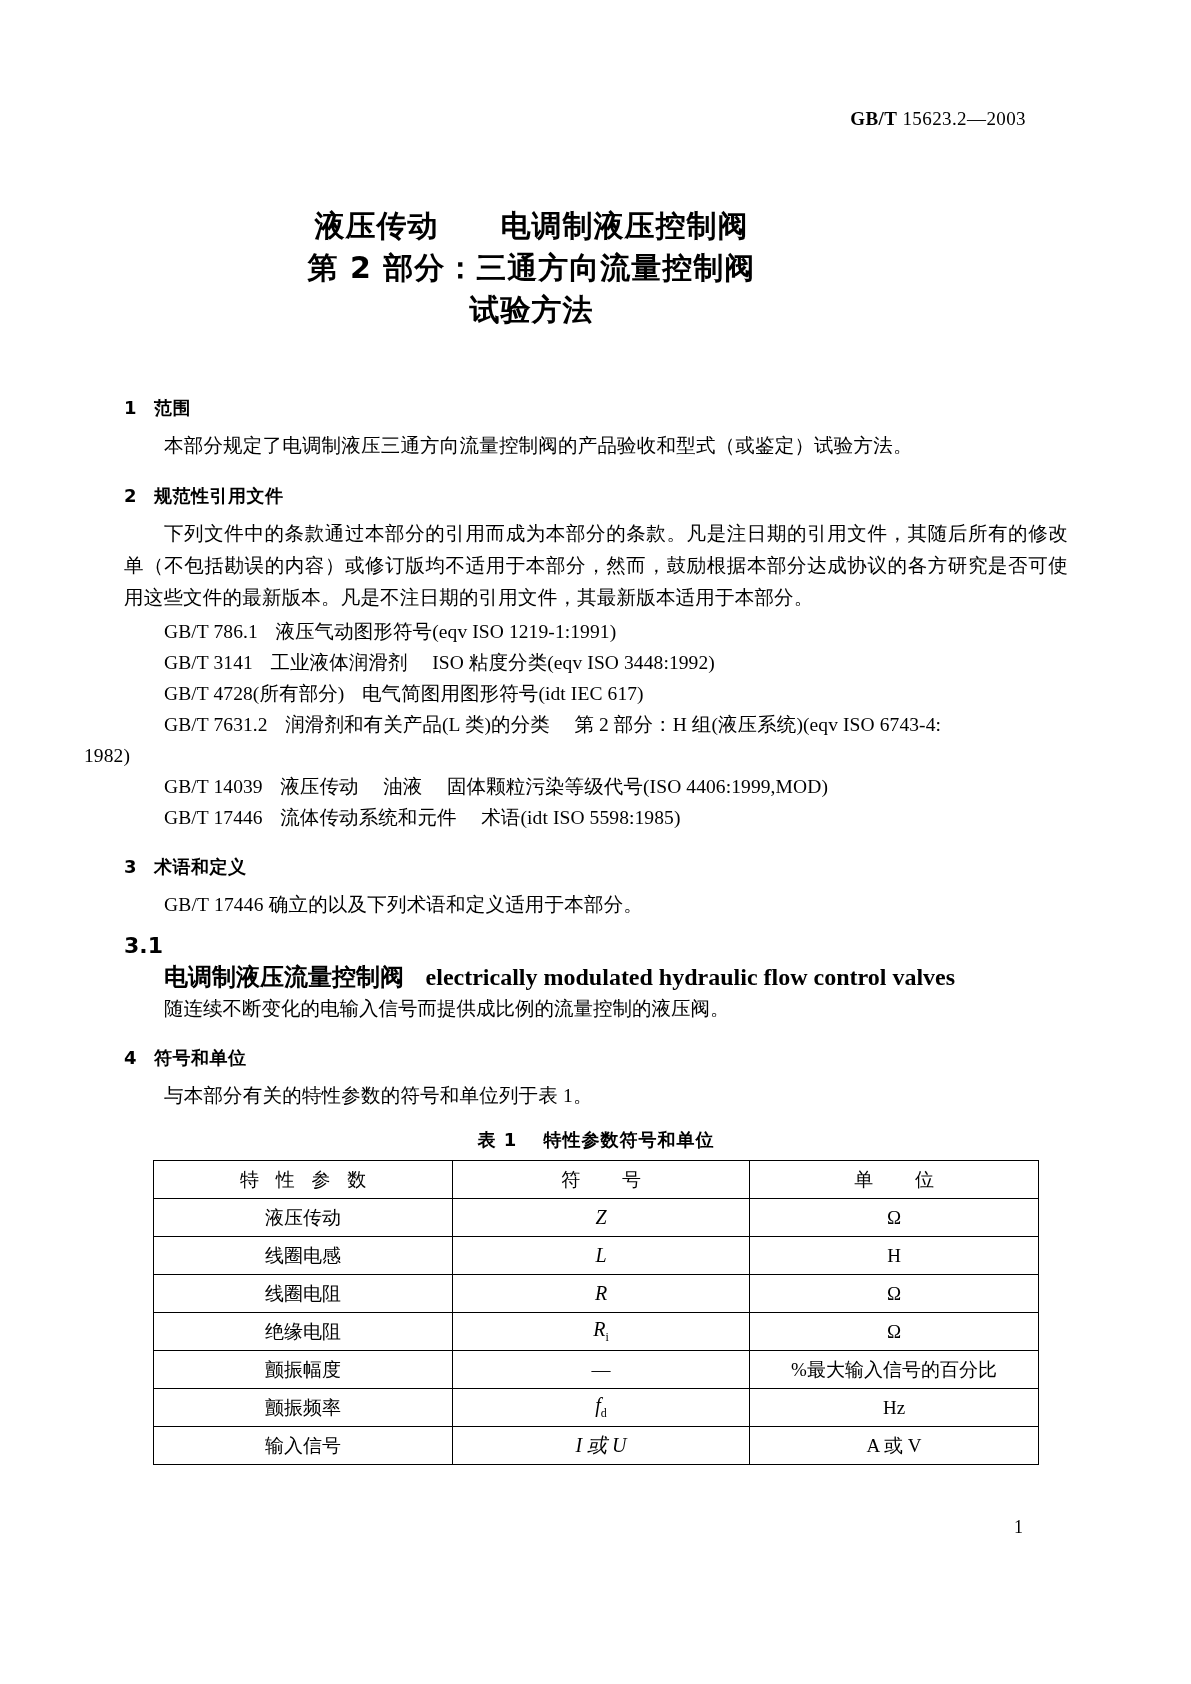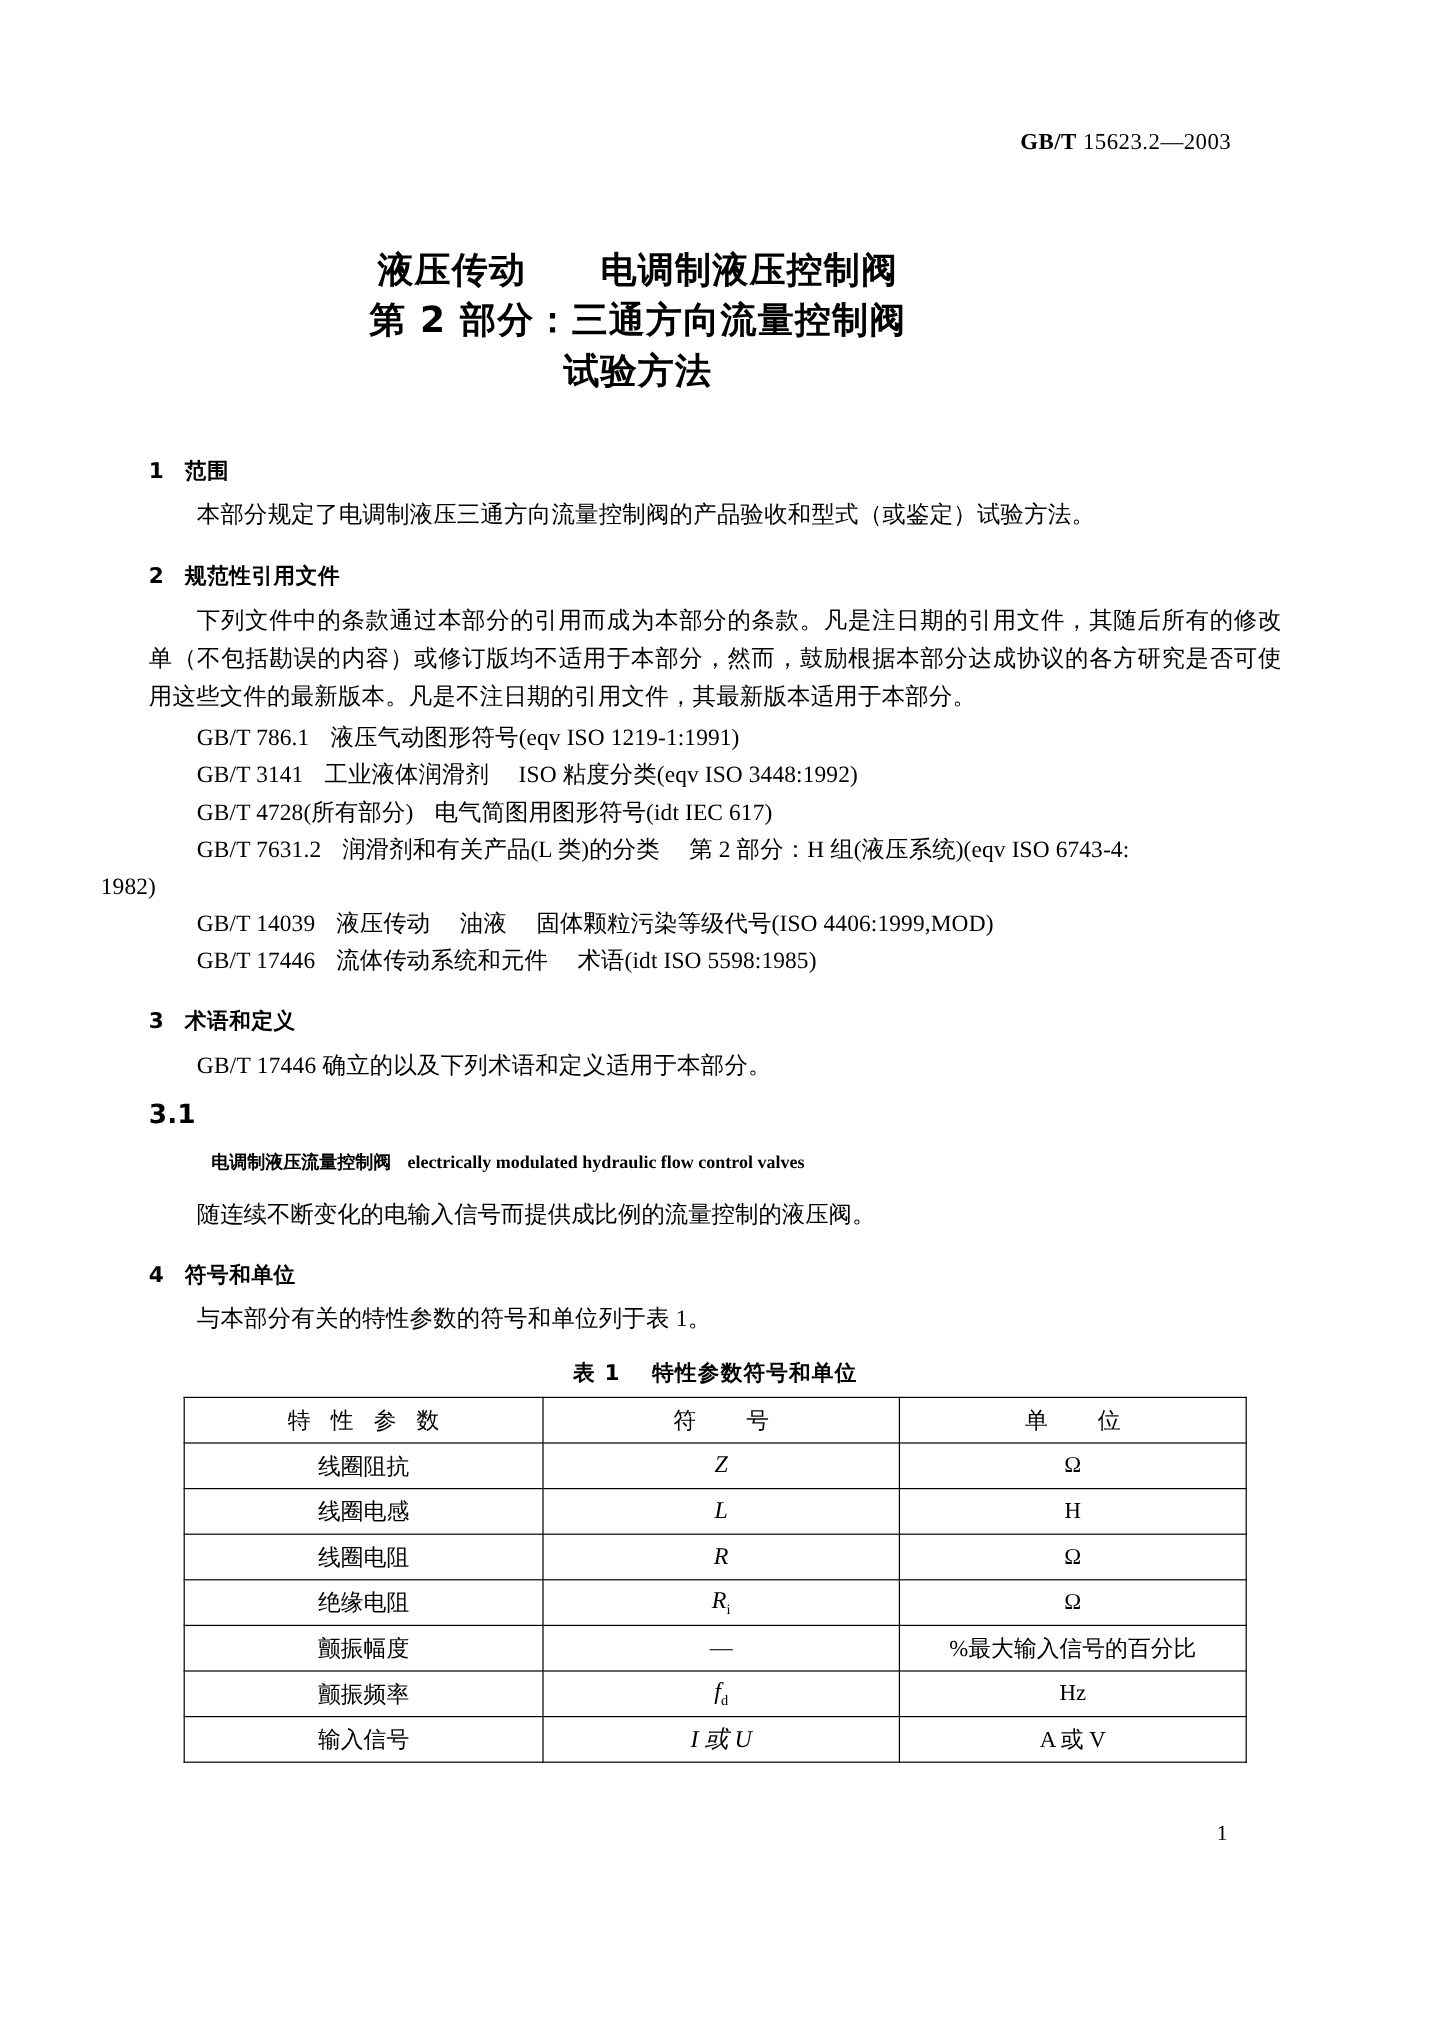--- a/index.html
+++ b/index.html
@@ -63,21 +63,21 @@
     font-size: 18px;
     font-weight: bold;
     margin-top: 22px;
     margin-bottom: 10px;
     letter-spacing: 0.5px;
   }
   .sec-head .num {
     display: inline-block;
     min-width: 30px;
   }
-  .sec-head-first { margin-top: 2px; }
+  .sec-head-first { margin-top: 18px; }
   .subsec-num {
     font-family: "DejaVu Sans", sans-serif;
     font-size: 22px;
     font-weight: bold;
     margin-top: 12px;
     margin-bottom: 4px;
   }
   p.para {
     font-size: 19.5px;
     line-height: 32px;
@@ -97,25 +97,25 @@
     text-indent: 40px;
     margin: 0;
     letter-spacing: 0.1px;
   }
   .refitem .cont {
     text-indent: 0;
     display: block;
     margin-left: -40px;
   }
   .term-line {
-    font-size: 15px;
+    font-size: 24px;
     line-height: 31px;
     font-weight: bold;
     text-indent: 40px;
-    margin: 12px;
+    margin: 0;
   }
   .term-en {
     font-family: "Liberation Serif", serif;
     font-weight: bold;
   }
   .term-def {
     font-size: 19.5px;
     line-height: 31px;
     text-indent: 40px;
     margin: 0 0 4px 0;
@@ -247,21 +247,21 @@
     <table class="params">
       <thead>
         <tr>
           <td class="col-a">特 性 参 数</td>
           <td class="col-b">符　 号</td>
           <td class="col-c">单　 位</td>
         </tr>
       </thead>
       <tbody>
         <tr>
-          <td class="col-a">线圈阻抗</td>
+          <td class="col-a">液压传动</td>
           <td class="col-b"><span class="sym">Z</span></td>
           <td class="col-c"><span class="unit">Ω</span></td>
         </tr>
         <tr>
           <td class="col-a">线圈电感</td>
           <td class="col-b"><span class="sym">L</span></td>
           <td class="col-c"><span class="unit">H</span></td>
         </tr>
         <tr>
           <td class="col-a">线圈电阻</td>

